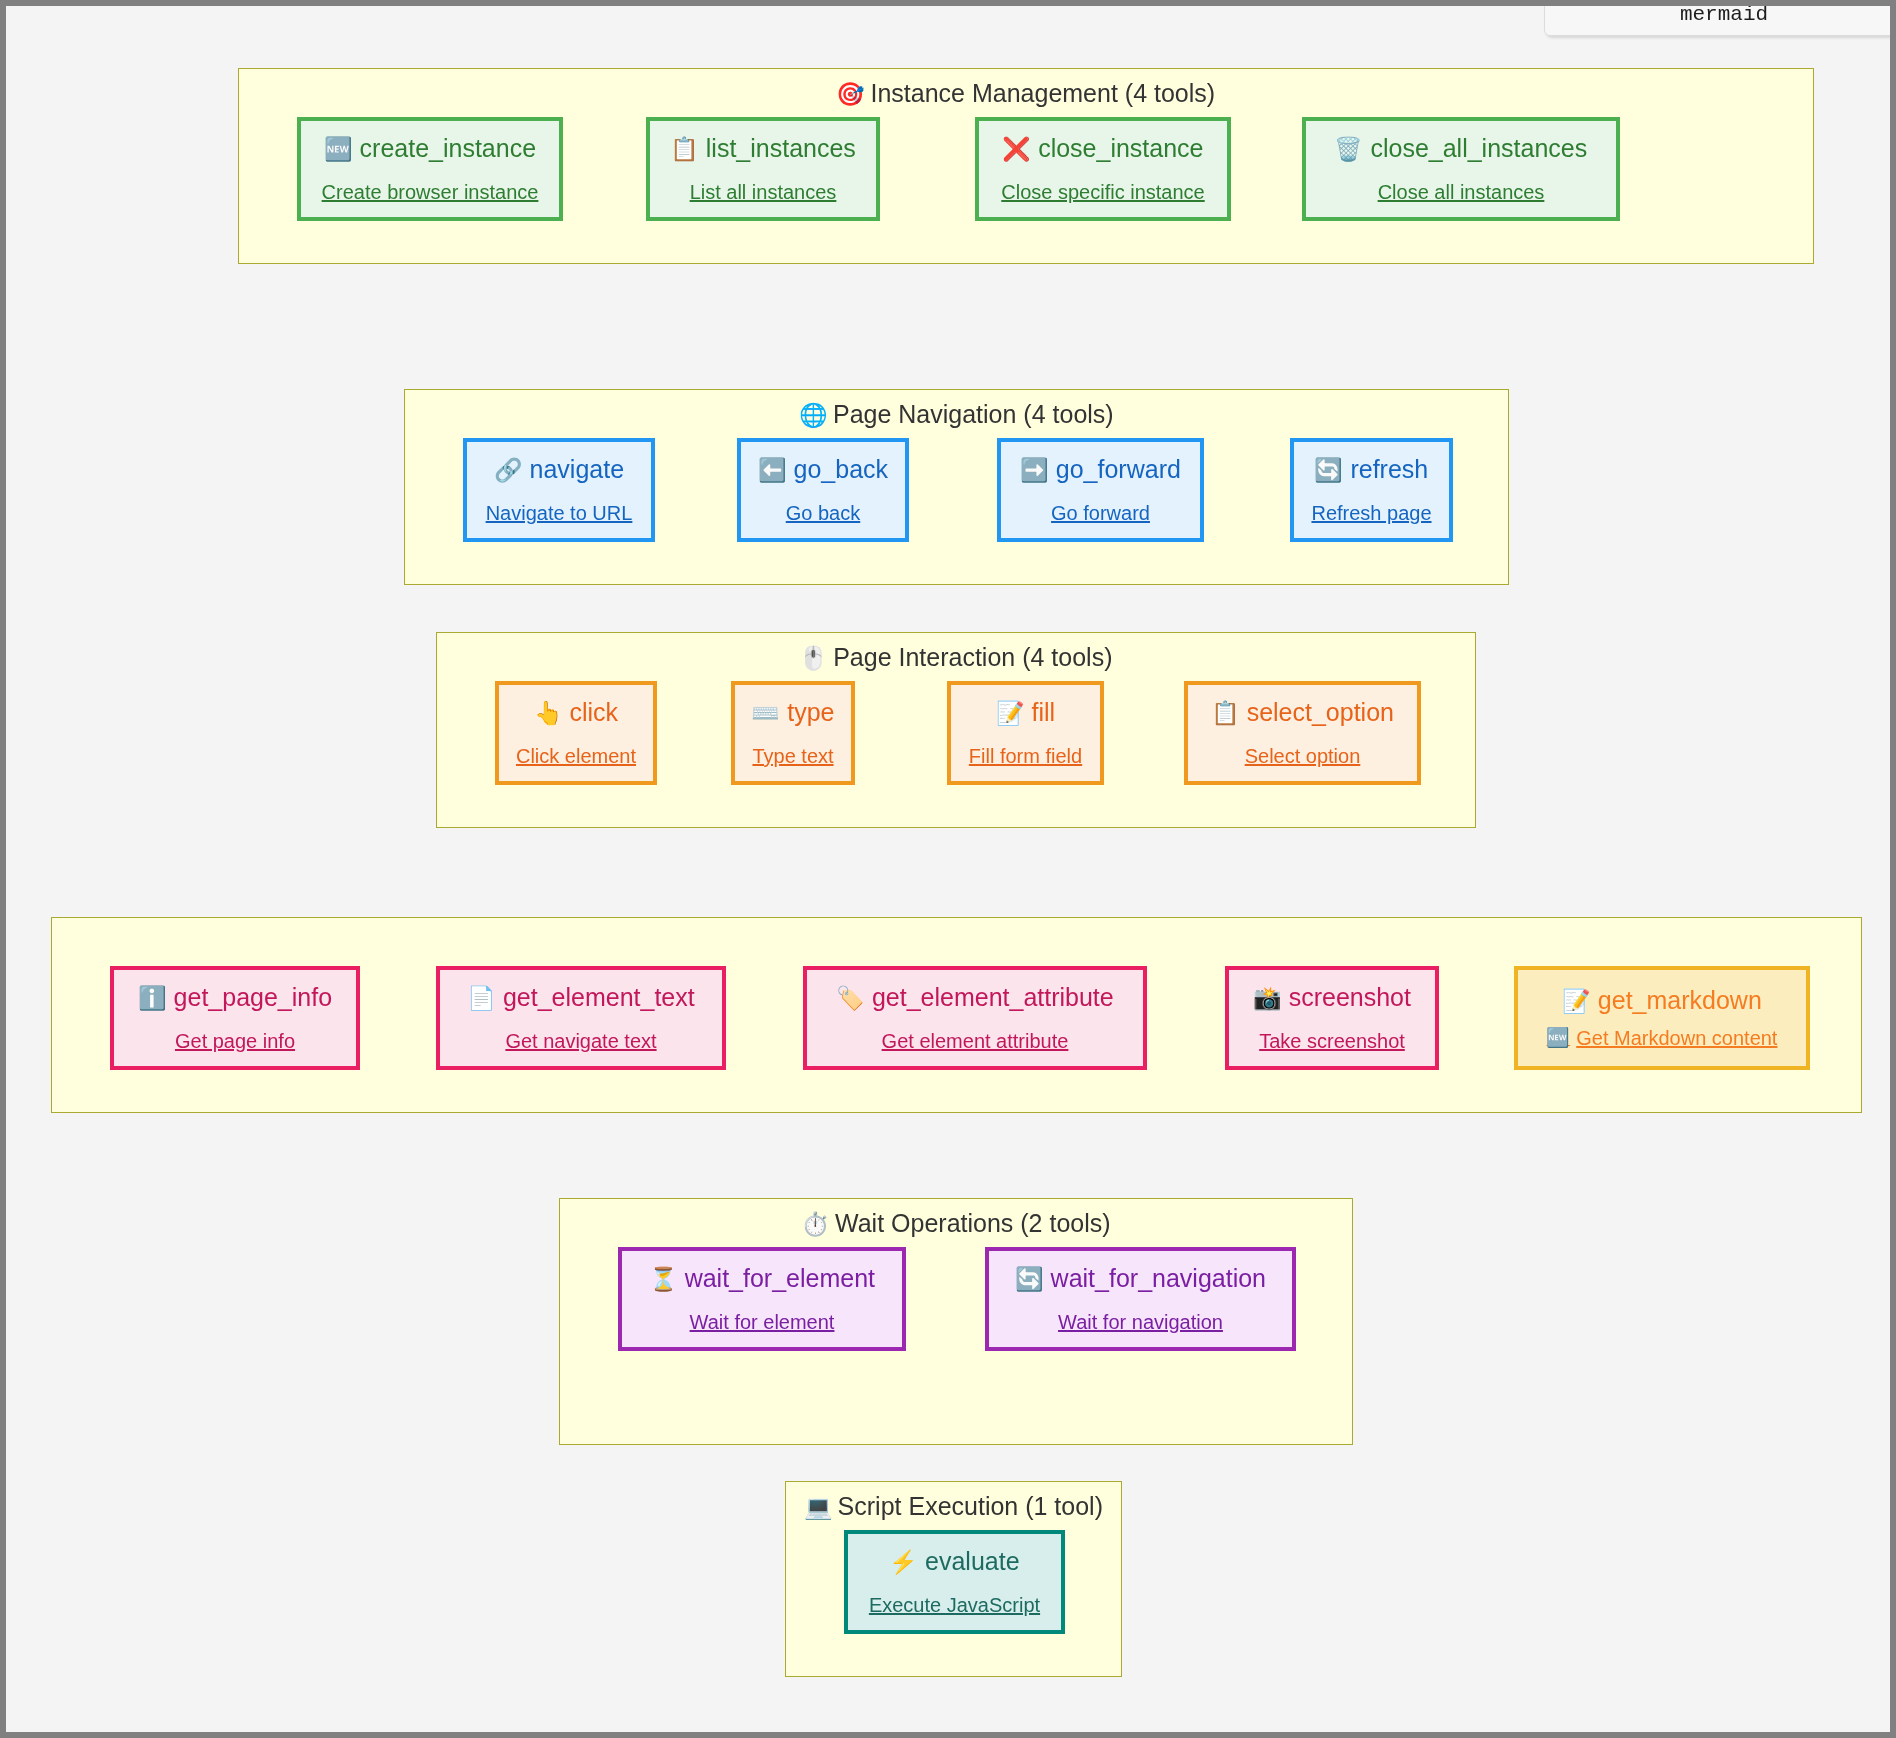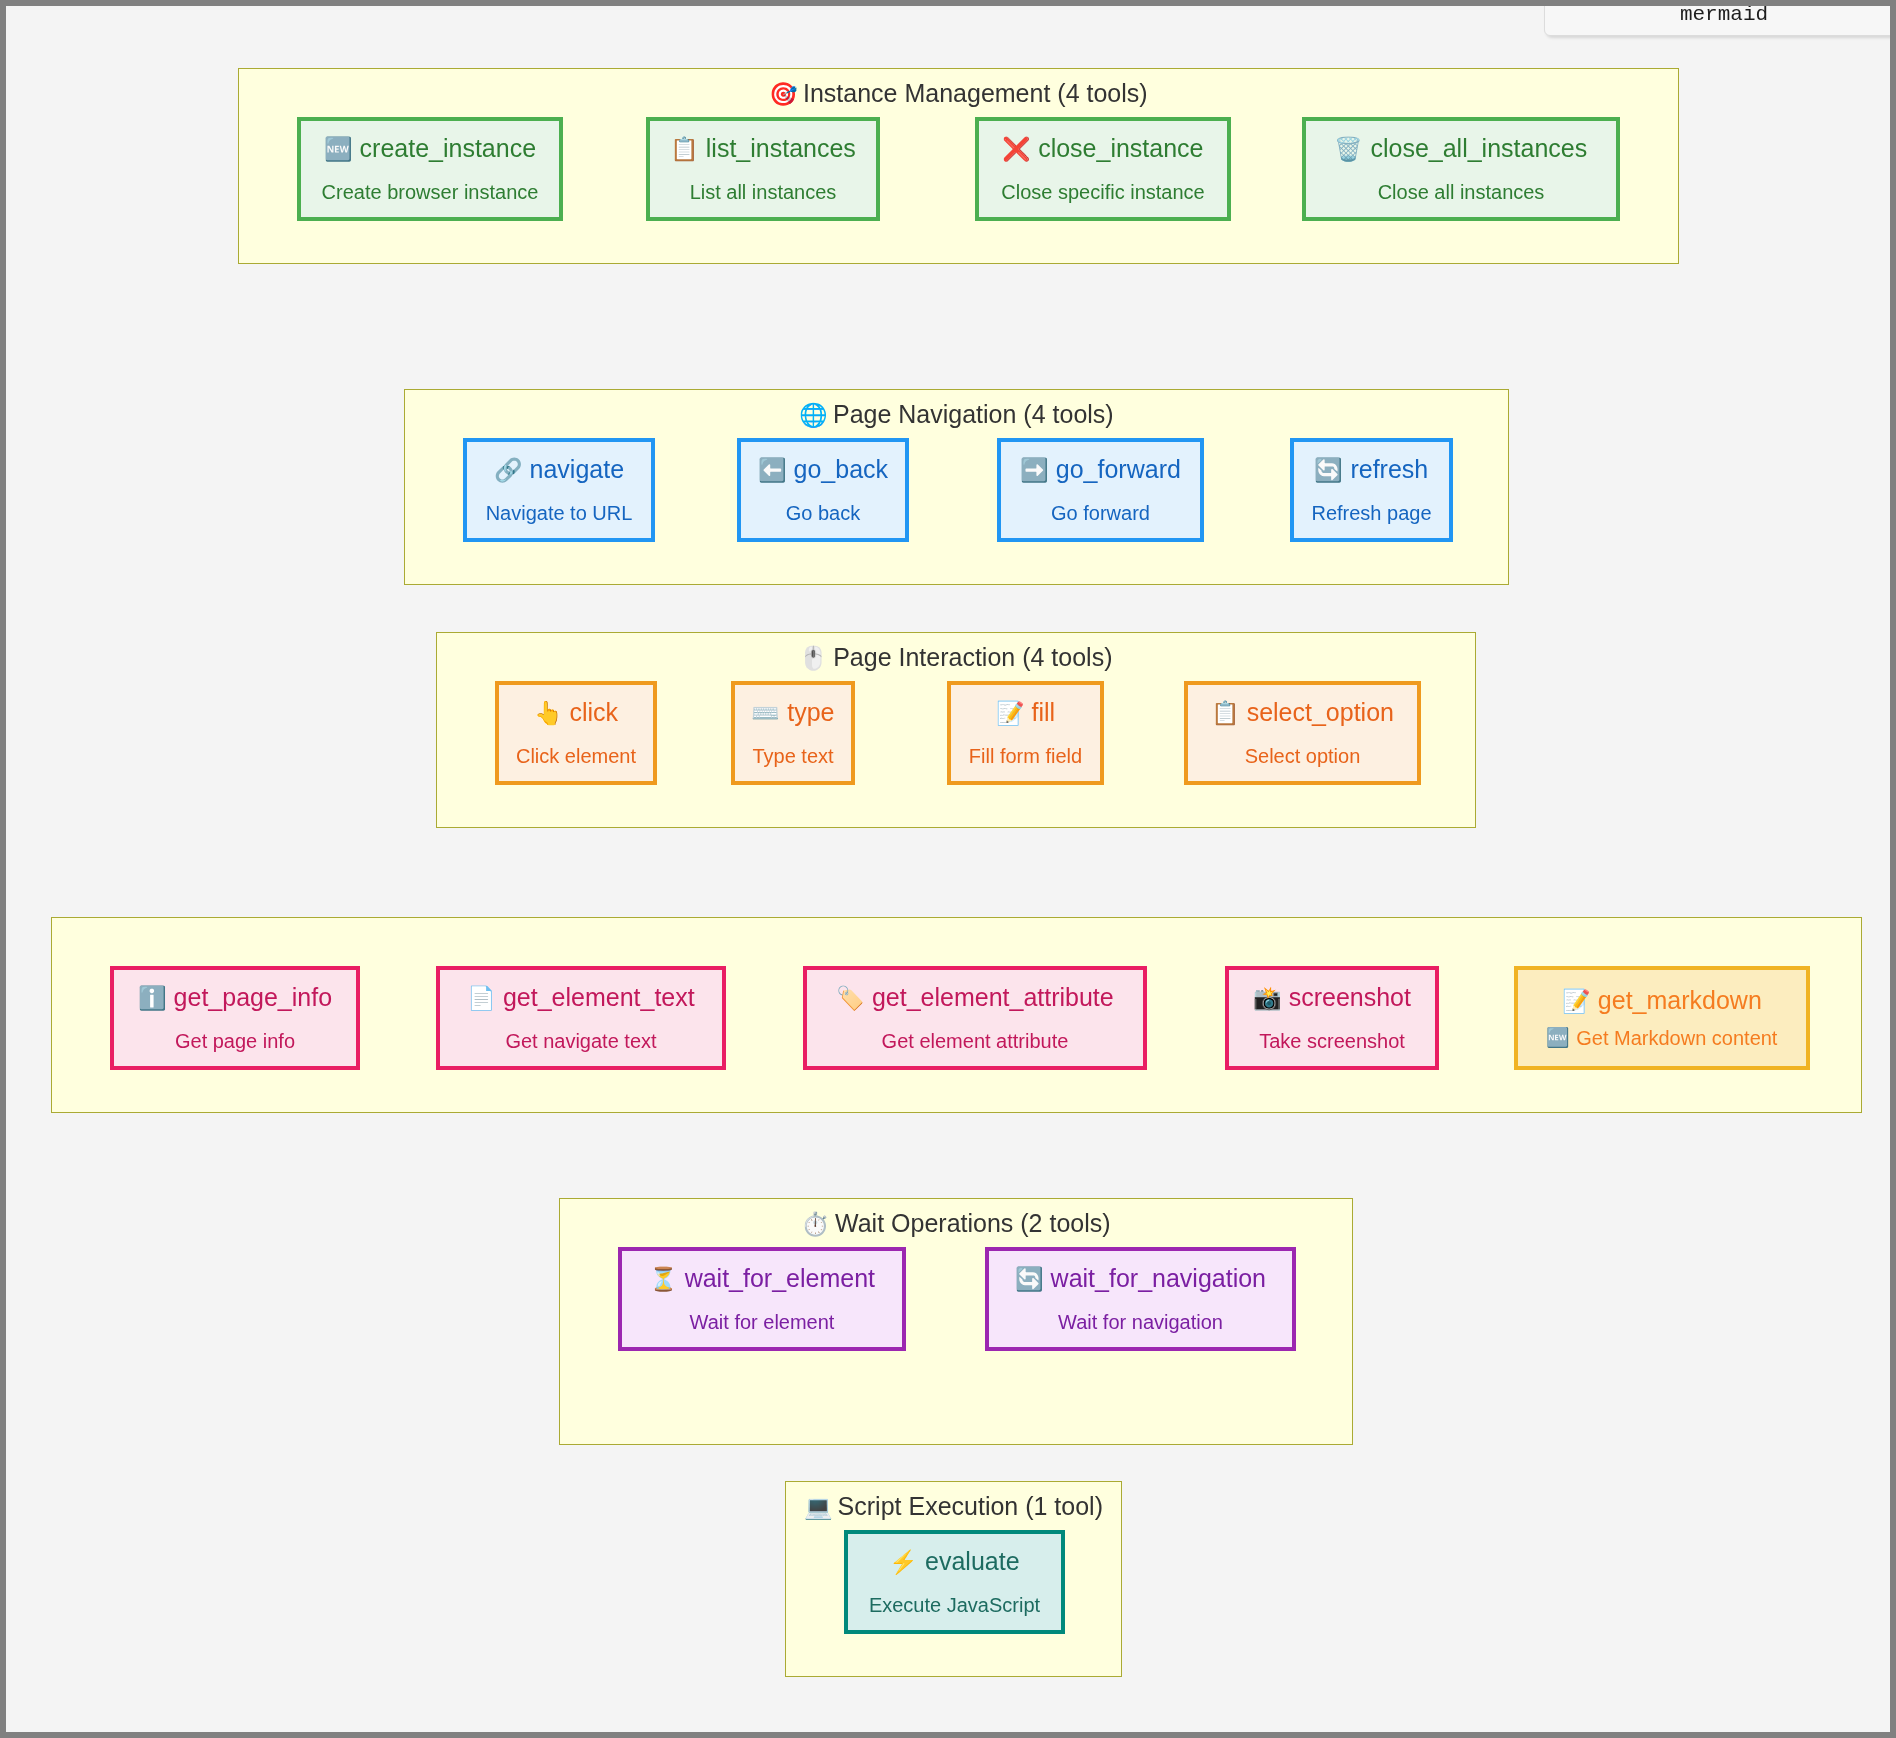--- a/index.html
+++ b/index.html
@@ -97,20 +97,21 @@
   }
   .node .n-desc {
     font-size: 20px;
     line-height: 1.2;
     margin-top: 16px;
     white-space: nowrap;
     display: flex;
     align-items: center;
     justify-content: center;
     gap: 6px;
+    text-decoration: underline;
   }
   .n-ico { font-size: 23px; line-height: 1; }
   .n-ico.small { font-size: 19px; }
 
   
   .t-green { border-color: #4caf50; background: #e8f5e9; }
   .t-green .n-title, .t-green .n-desc { color: #2e7d32; }
 
   
   .t-blue  { border-color: #2196f3; background: #e3f2fd; }
@@ -139,21 +140,21 @@
 </head>
 <body>
 
 <div id="canvas">
 
   <div class="mermaid-chip">
     <span>mermaid</span>
   </div>
 
 
-  <div class="group" style="left:232px; top:62px; width:1441px; height:196px;">
+  <div class="group" style="left:232px; top:62px; width:1576px; height:196px;">
     <div class="group-title">
       <span class="g-ico">🎯</span><span>Instance Management (4 tools)</span>
     </div>
     <div class="node t-green" style="left:58px; top:48px; width:266px; height:104px;">
       <div class="n-title">
         <span class="n-ico">🆕</span>
         <span>create_instance</span>
       </div>
       <div class="n-desc">Create browser instance</div>
     </div>

